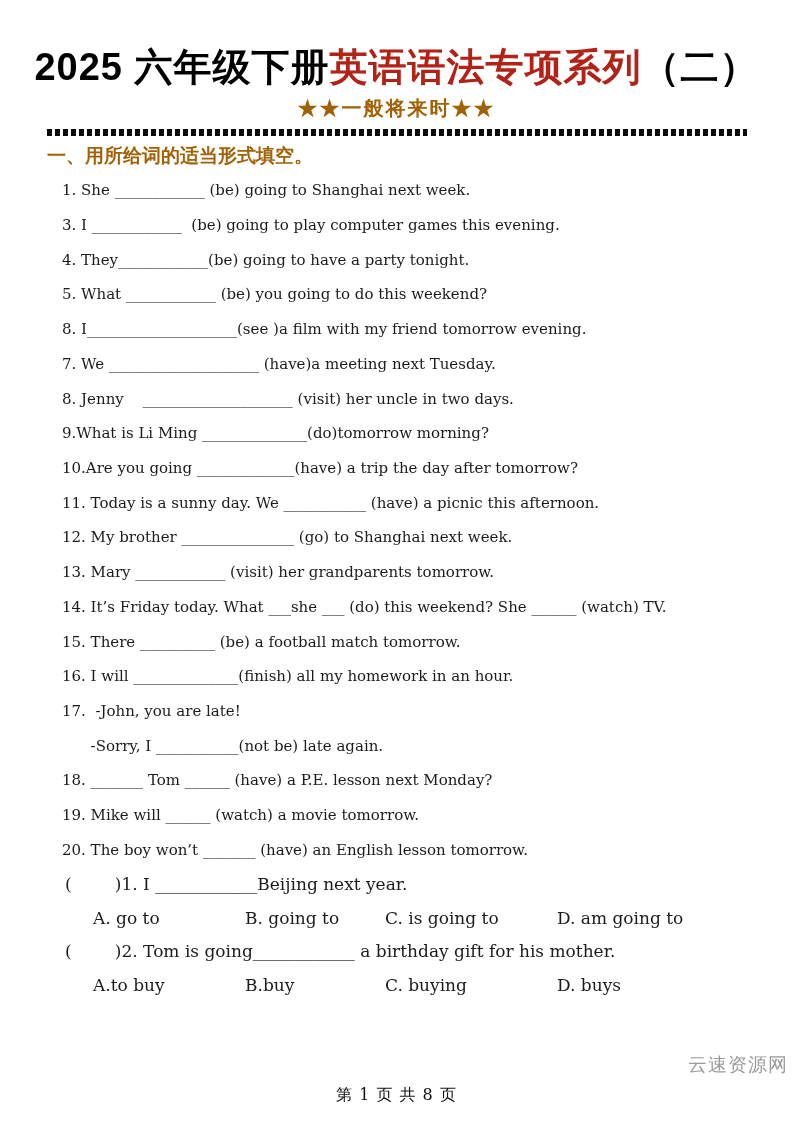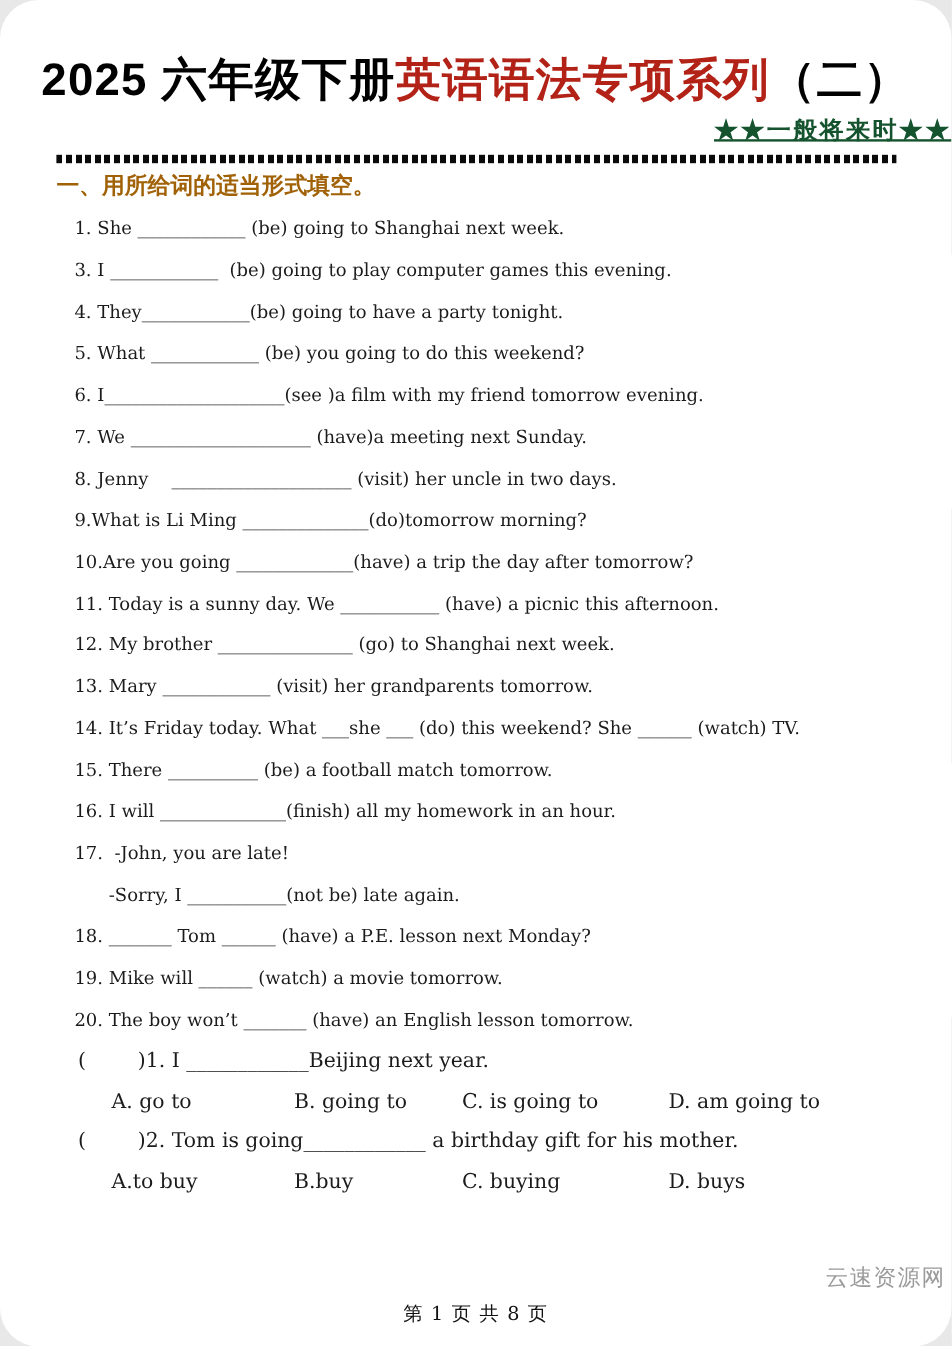--- a/index.html
+++ b/index.html
@@ -4,43 +4,41 @@
 <style>
   html,body { margin:0; padding:0; background:#e8e8e8; }
   .page {
     position:relative;
     width:793px; height:1122px;
     margin:0 auto;
     background:#ffffff;
     overflow:hidden;
     font-family:"DejaVu Serif","Liberation Serif",serif;
     color:#1b1b1b;
-    border-radius:32px;
   }
   .title {
     margin:44px 10px 0;
     text-align:center;
     font-family:"Liberation Sans",sans-serif;
     font-weight:700;
     font-size:38px;
     line-height:1.22;
     letter-spacing:1px;
     color:#000000;
     white-space:nowrap;
   }
   .title .hl { color:#b22217; }
   .subtitle {
     margin-top:5px;
-    text-align:right;
+    text-align:center;
     font-family:"Liberation Sans",sans-serif;
     font-weight:700;
     font-size:20px;
     letter-spacing:2px;
-    color:#14532d;
-    text-decoration:underline;
+    color:#a16207;
   }
   .dotted {
     margin:7px auto 0;
     width:700px; height:7px;
     background:repeating-linear-gradient(to right,#0a0a0a 0 5px,transparent 5px 8px);
   }
   .sec-heading {
     margin:5px 0 0 47px;
     font-family:"Liberation Sans",sans-serif;
     font-weight:700;
@@ -100,22 +98,22 @@
 
   <div class="dotted"></div>
 
   <div class="sec-heading">一、用所给词的适当形式填空。</div>
 
   <div class="q-lines">
     <div class="q-line">1. She ____________ (be) going to Shanghai next week.</div>
     <div class="q-line">3. I ____________  (be) going to play computer games this evening.</div>
     <div class="q-line">4. They____________(be) going to have a party tonight.</div>
     <div class="q-line">5. What ____________ (be) you going to do this weekend?</div>
-    <div class="q-line">6. I____________________(see )a film with my friend tomorrow evening.</div>
-    <div class="q-line">7. We ____________________ (have)a meeting next Sunday.</div>
+    <div class="q-line">8. I____________________(see )a film with my friend tomorrow evening.</div>
+    <div class="q-line">7. We ____________________ (have)a meeting next Tuesday.</div>
     <div class="q-line">8. Jenny    ____________________ (visit) her uncle in two days.</div>
     <div class="q-line">9.What is Li Ming ______________(do)tomorrow morning?</div>
     <div class="q-line">10.Are you going _____________(have) a trip the day after tomorrow?</div>
     <div class="q-line">11. Today is a sunny day. We ___________ (have) a picnic this afternoon.</div>
     <div class="q-line">12. My brother _______________ (go) to Shanghai next week.</div>
     <div class="q-line">13. Mary ____________ (visit) her grandparents tomorrow.</div>
     <div class="q-line">14. It’s Friday today. What ___she ___ (do) this weekend? She ______ (watch) TV.</div>
     <div class="q-line">15. There __________ (be) a football match tomorrow.</div>
     <div class="q-line">16. I will ______________(finish) all my homework in an hour.</div>
     <div class="q-line">17.  -John, you are late!</div>

